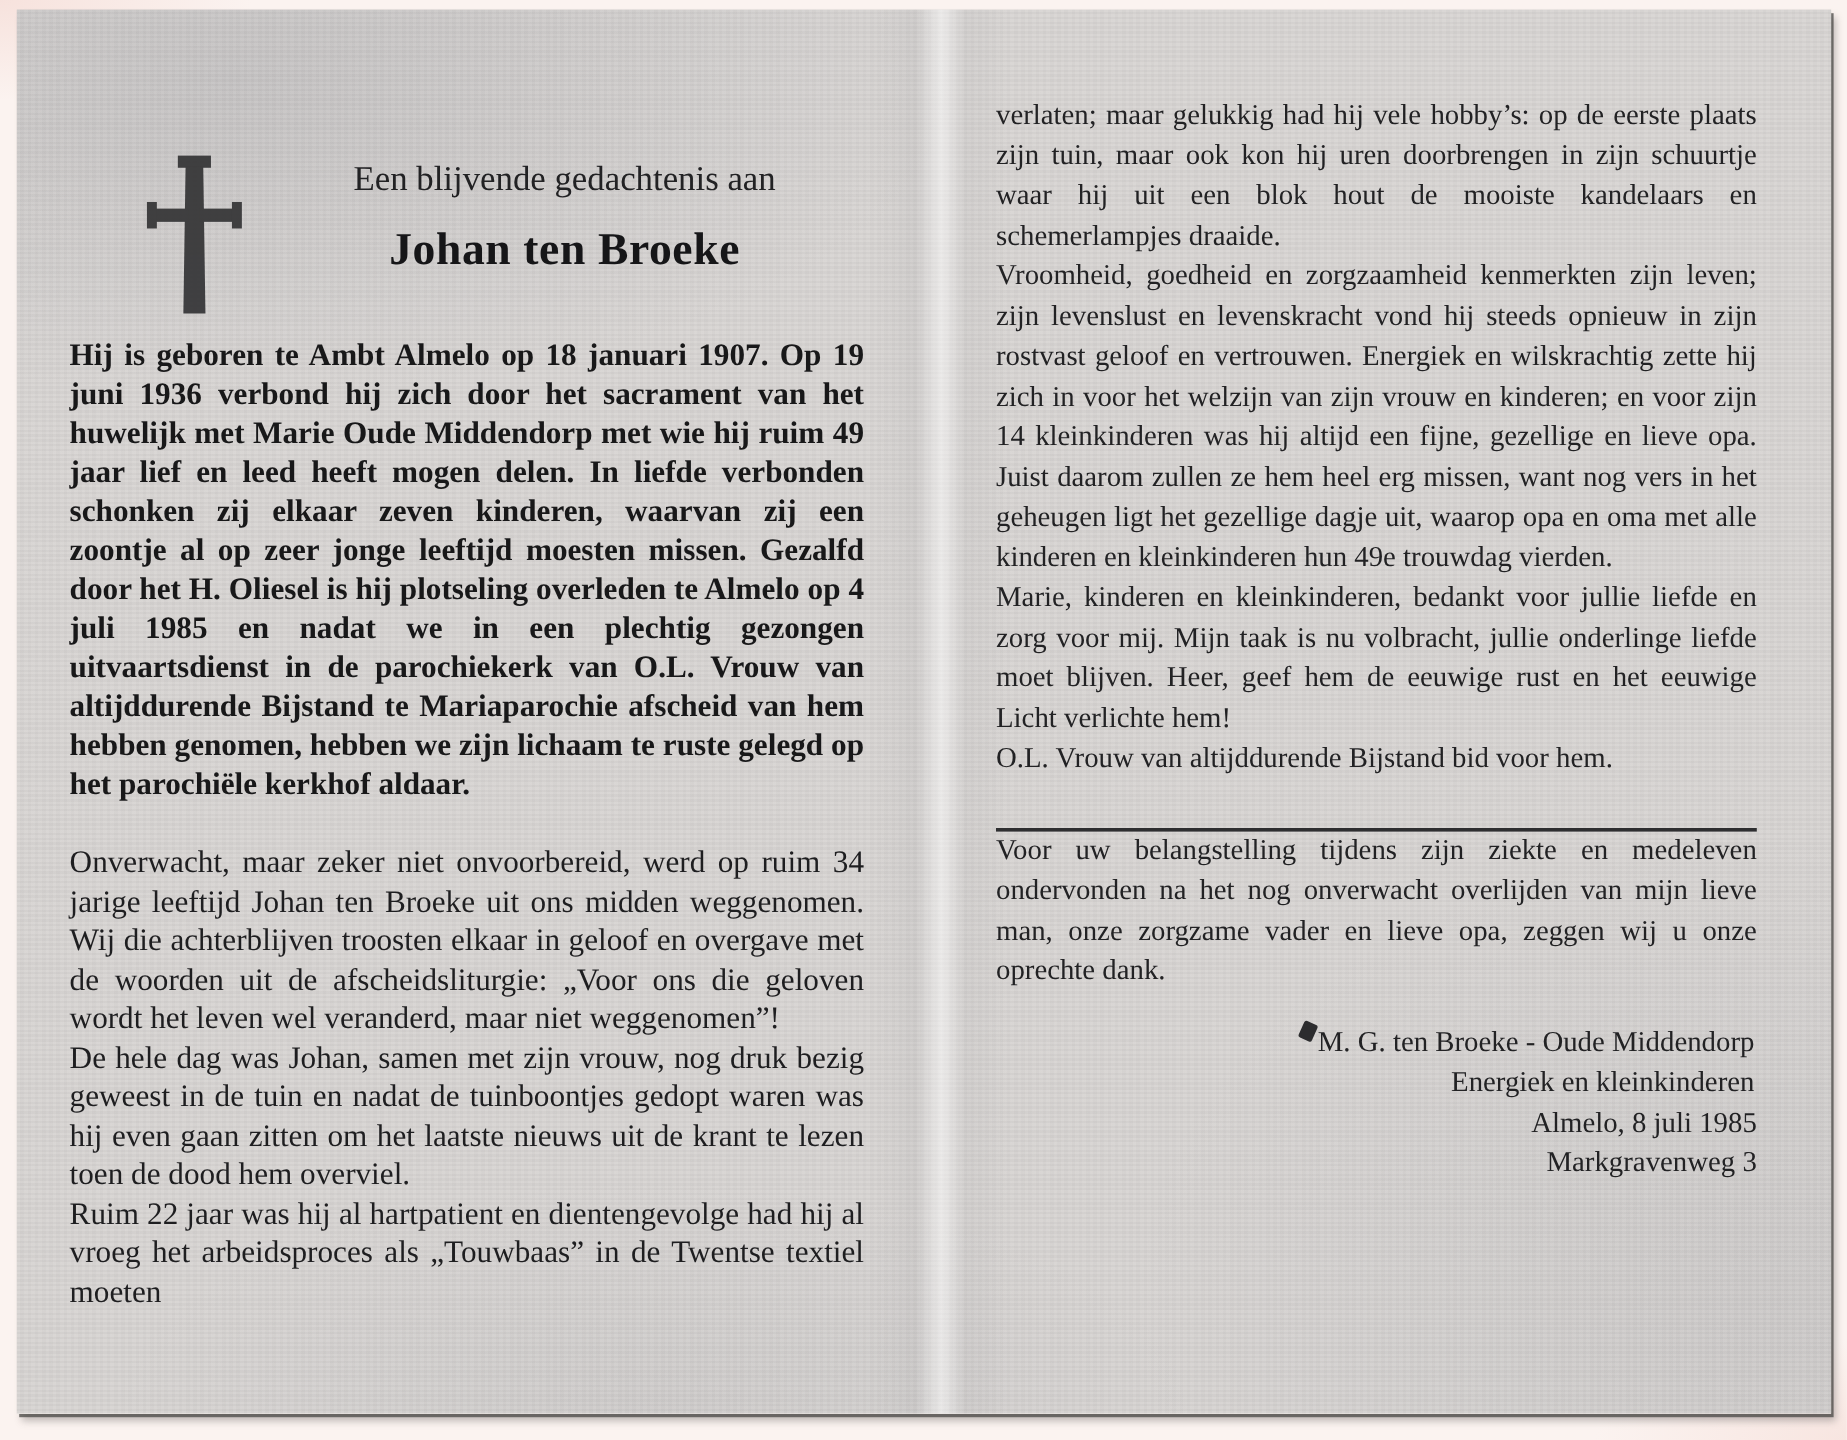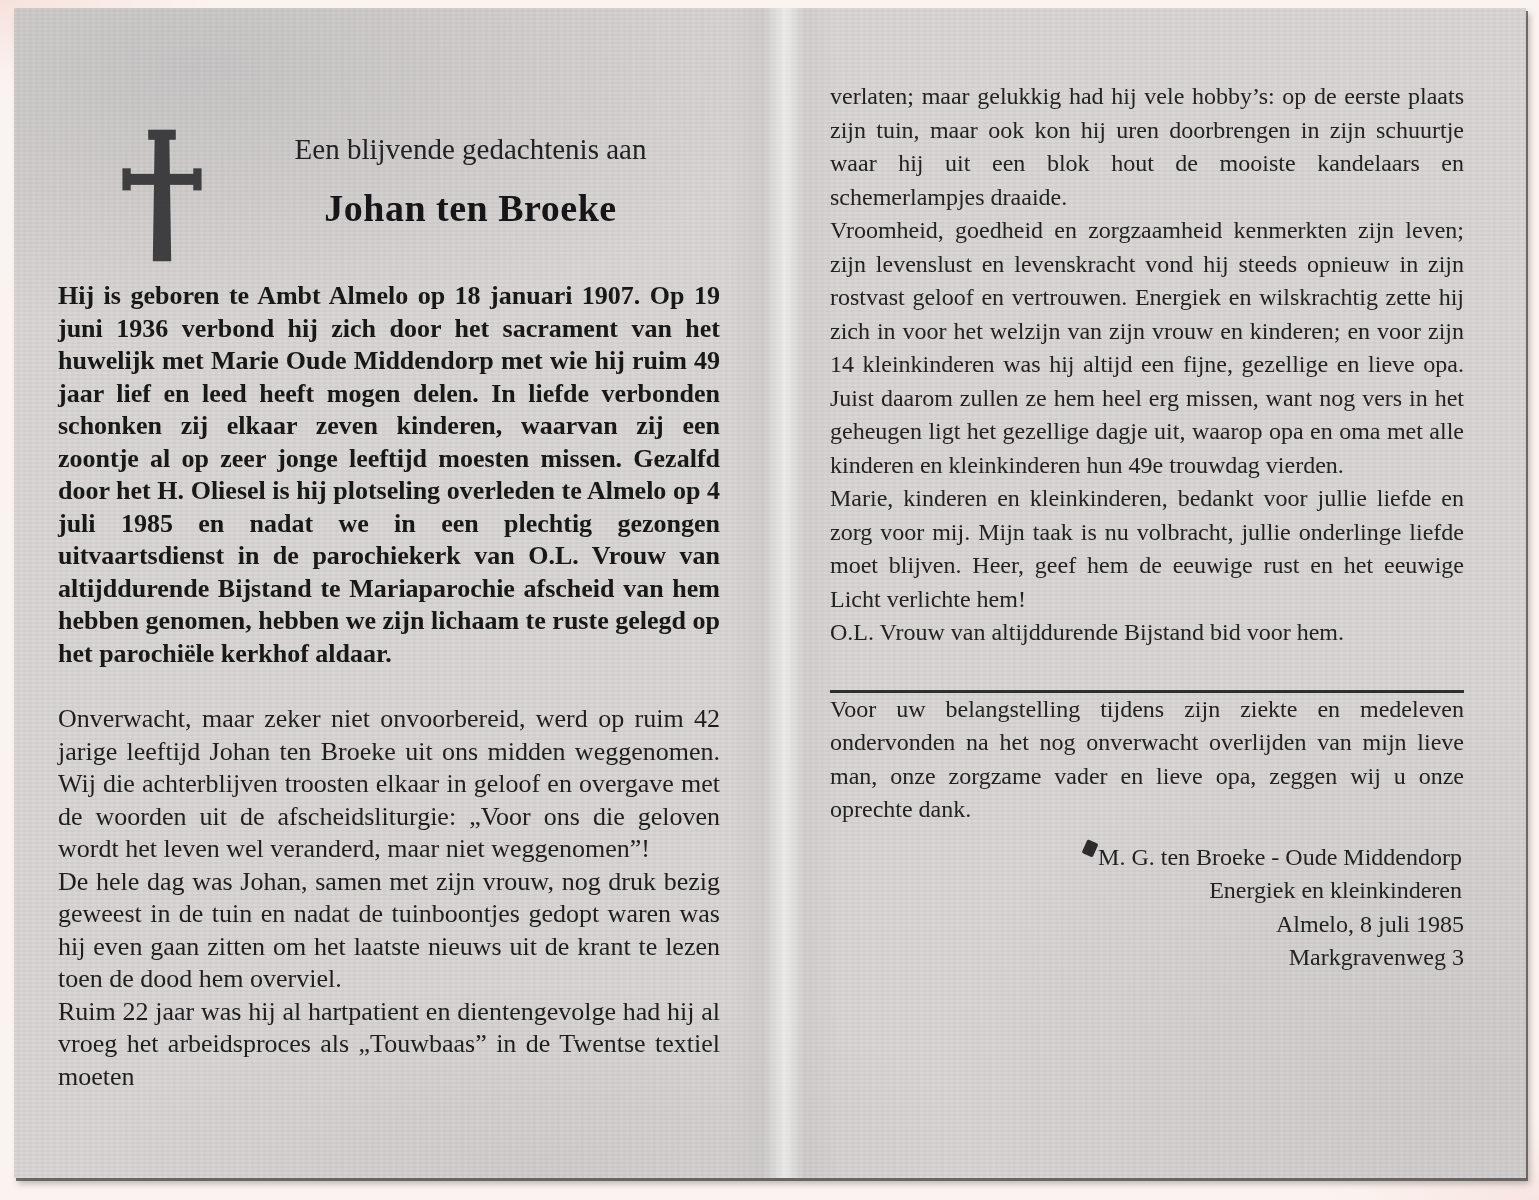--- a/index.html
+++ b/index.html
@@ -126,21 +126,21 @@
 
   .separator {
     border: 0;
     border-top: 3px solid #2e2e30;
     margin: 40px 0 0 0;
     width: 100%;
   }
   .ack { margin-top: 21px; }
 
   .sig-name {
-    margin-top: 14px;
+    margin-top: 26px;
     text-align: right;
     padding-right: 2px;
     white-space: nowrap;
   }
   .sig-family {
     text-align: right;
     padding-right: 2px;
     white-space: nowrap;
   }
   .place-date, .address {
@@ -178,21 +178,21 @@
       </svg>
       <div class="header-text">
         <div class="dedication">Een blijvende gedachtenis aan</div>
         <div class="deceased-name">Johan ten Broeke</div>
       </div>
     </div>
 
     <p class="intro">Hij is geboren te Ambt Almelo op 18 januari 1907. Op 19 juni 1936 verbond hij zich door het sacrament van het huwelijk met Marie Oude Middendorp met wie hij ruim 49 jaar lief en leed heeft mogen delen. In liefde verbonden schonken zij elkaar zeven kinderen, waarvan zij een zoontje al op zeer jonge leeftijd moesten missen. Gezalfd door het H. Oliesel is hij plotseling overleden te Almelo op 4 juli 1985 en nadat we in een plechtig gezongen uitvaartsdienst in de parochiekerk van O.L. Vrouw van altijddurende Bijstand te Mariaparochie afscheid van hem hebben genomen, hebben we zijn lichaam te ruste gelegd op het parochiële kerkhof aldaar.</p>
 
     <div class="body-block">
-      <p>Onverwacht, maar zeker niet onvoorbereid, werd op ruim 42 jarige leeftijd Johan ten Broeke uit ons midden weggenomen. Wij die achterblijven troosten elkaar in geloof en overgave met de woorden uit de afscheidsliturgie: „Voor ons die geloven wordt het leven wel veranderd, maar niet weggenomen”!</p>
+      <p>Onverwacht, maar zeker niet onvoorbereid, werd op ruim 34 jarige leeftijd Johan ten Broeke uit ons midden weggenomen. Wij die achterblijven troosten elkaar in geloof en overgave met de woorden uit de afscheidsliturgie: „Voor ons die geloven wordt het leven wel veranderd, maar niet weggenomen”!</p>
       <p>De hele dag was Johan, samen met zijn vrouw, nog druk bezig geweest in de tuin en nadat de tuinboontjes gedopt waren was hij even gaan zitten om het laatste nieuws uit de krant te lezen toen de dood hem overviel.</p>
       <p>Ruim 22 jaar was hij al hartpatient en dientengevolge had hij al vroeg het arbeidsproces als „Touwbaas” in de Twentse textiel moeten</p>
     </div>
   </div>
 
   <div class="col col-right">
     <p>verlaten; maar gelukkig had hij vele hobby’s: op de eerste plaats zijn tuin, maar ook kon hij uren doorbrengen in zijn schuurtje waar hij uit een blok hout de mooiste kandelaars en schemerlampjes draaide.</p>
     <p>Vroomheid, goedheid en zorgzaamheid kenmerkten zijn leven; zijn levenslust en levenskracht vond hij steeds opnieuw in zijn rostvast geloof en vertrouwen. Energiek en wilskrachtig zette hij zich in voor het welzijn van zijn vrouw en kinderen; en voor zijn 14 kleinkinderen was hij altijd een fijne, gezellige en lieve opa. Juist daarom zullen ze hem heel erg missen, want nog vers in het geheugen ligt het gezellige dagje uit, waarop opa en oma met alle kinderen en kleinkinderen hun 49e trouwdag vierden.</p>
     <p>Marie, kinderen en kleinkinderen, bedankt voor jullie liefde en zorg voor mij. Mijn taak is nu volbracht, jullie onderlinge liefde moet blijven. Heer, geef hem de eeuwige rust en het eeuwige Licht verlichte hem!</p>
     <p>O.L. Vrouw van altijddurende Bijstand bid voor hem.</p>

